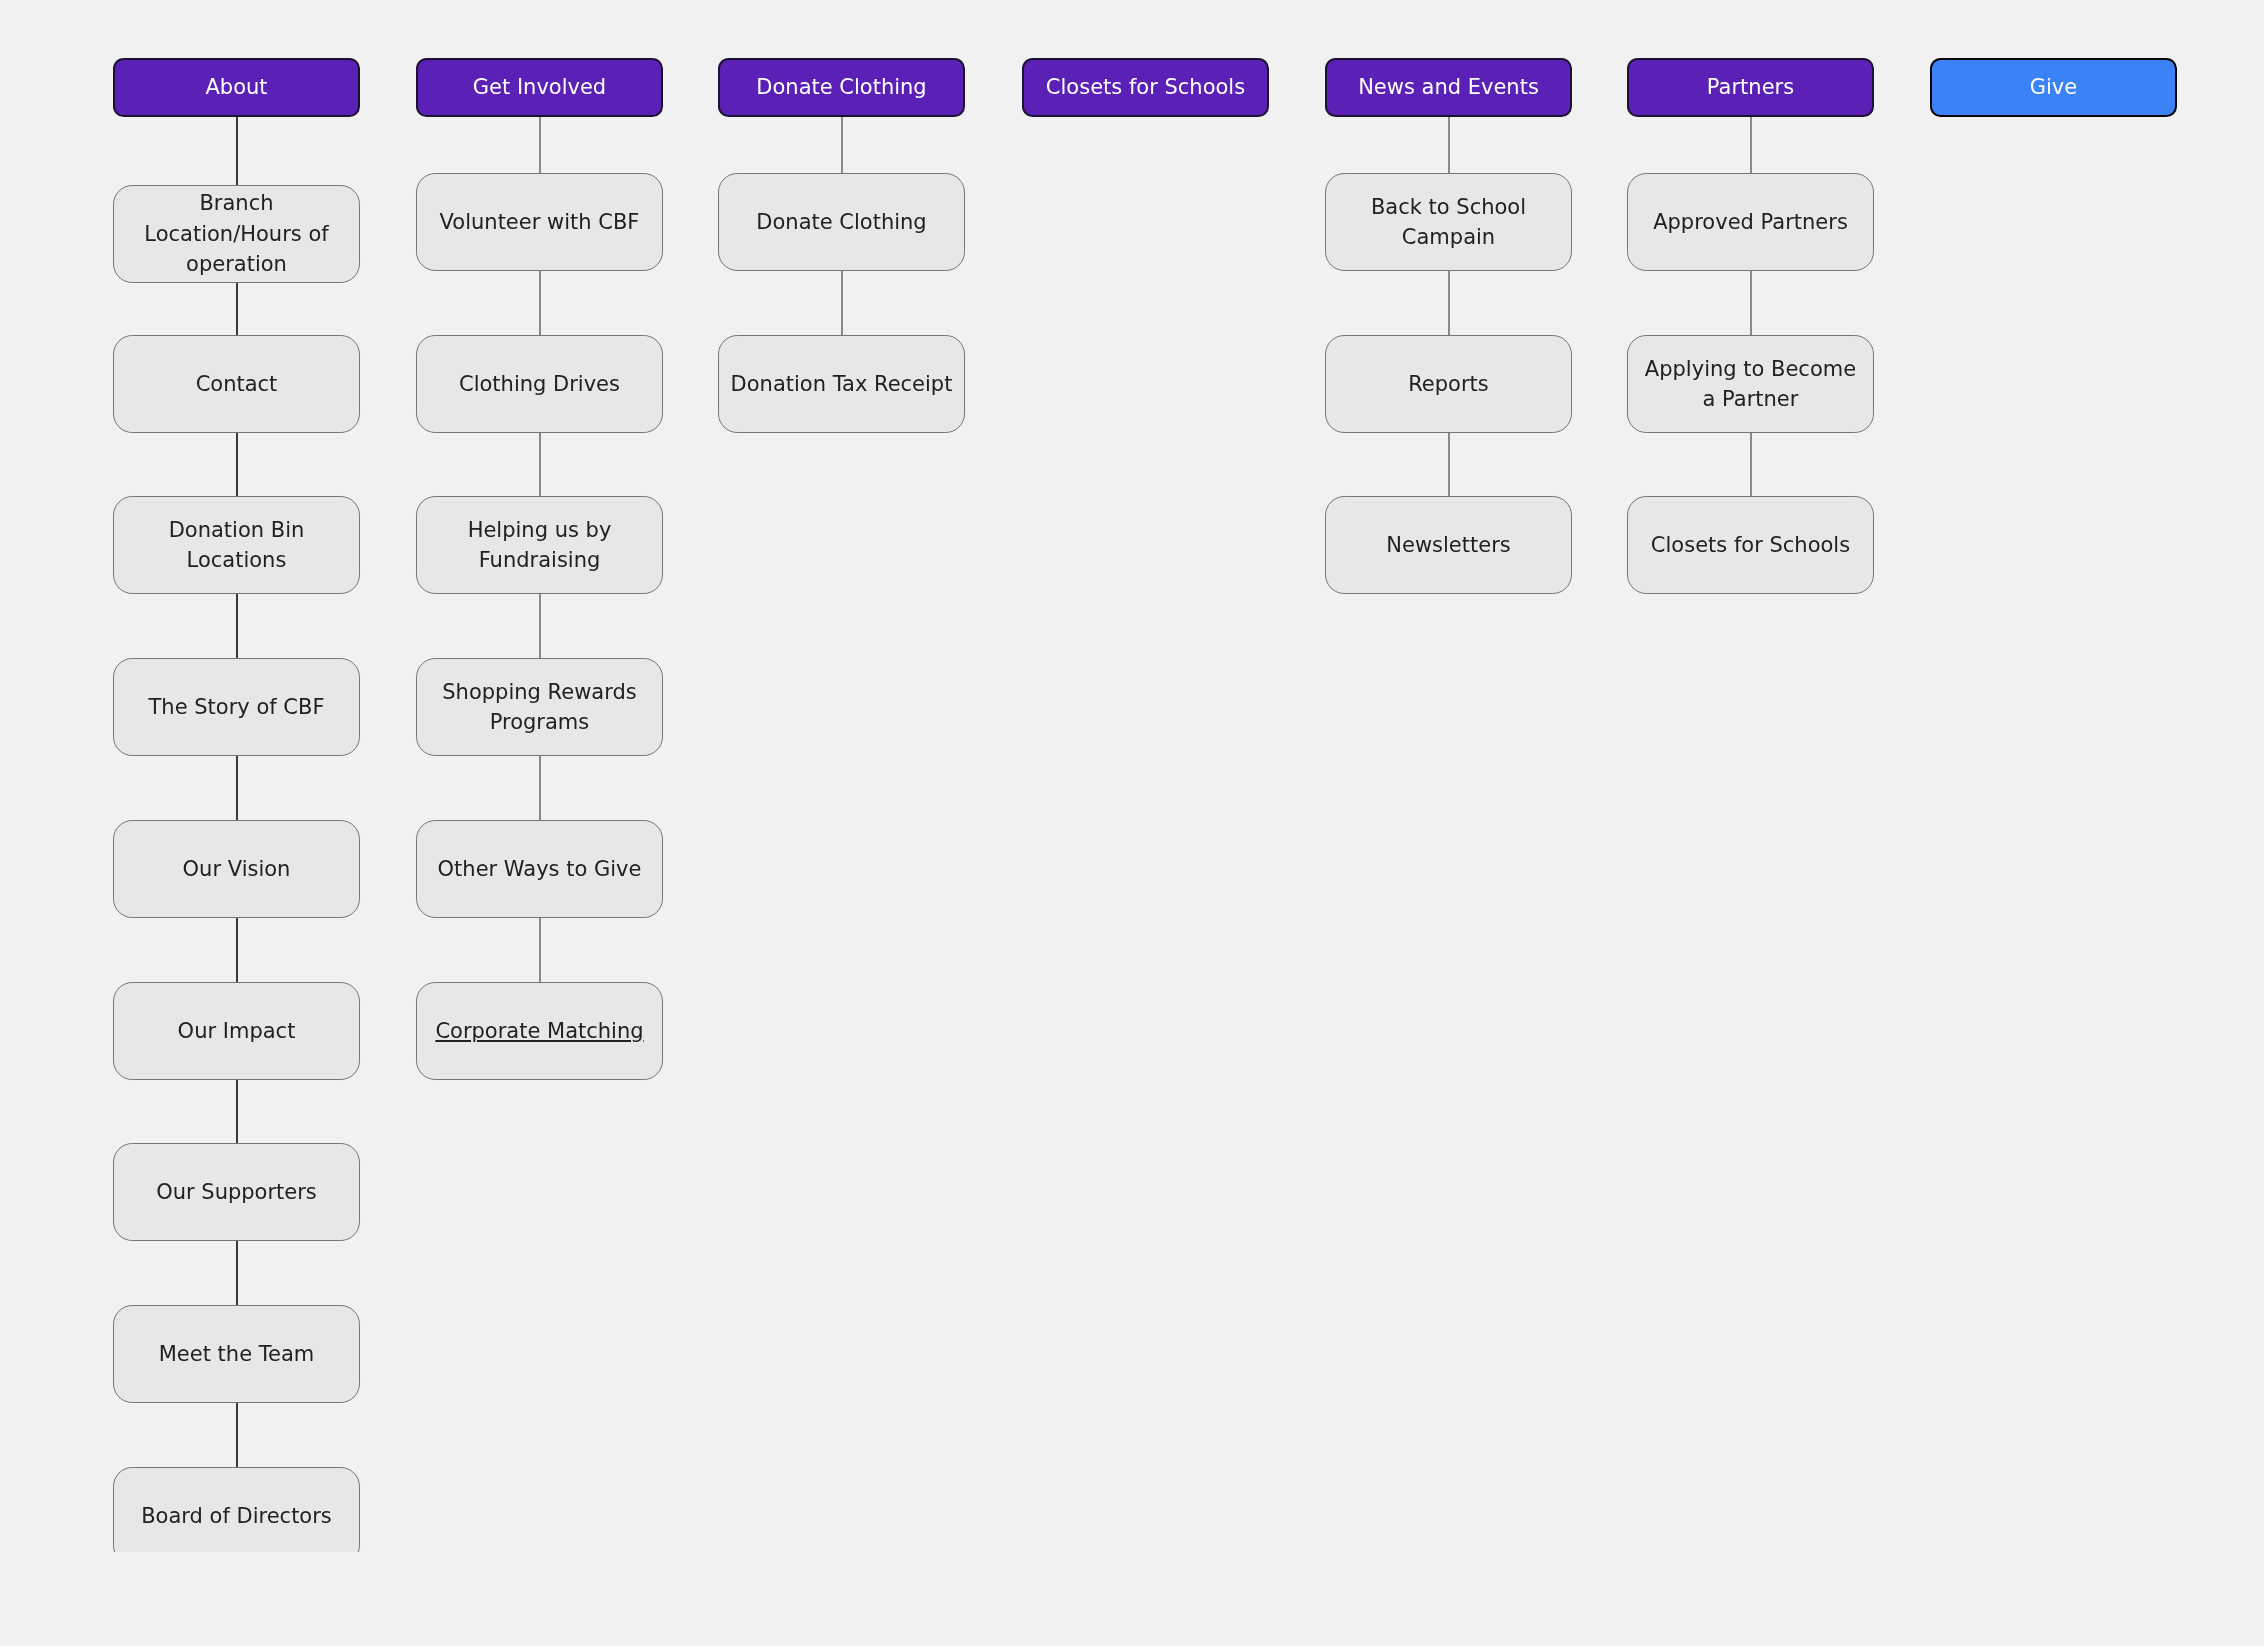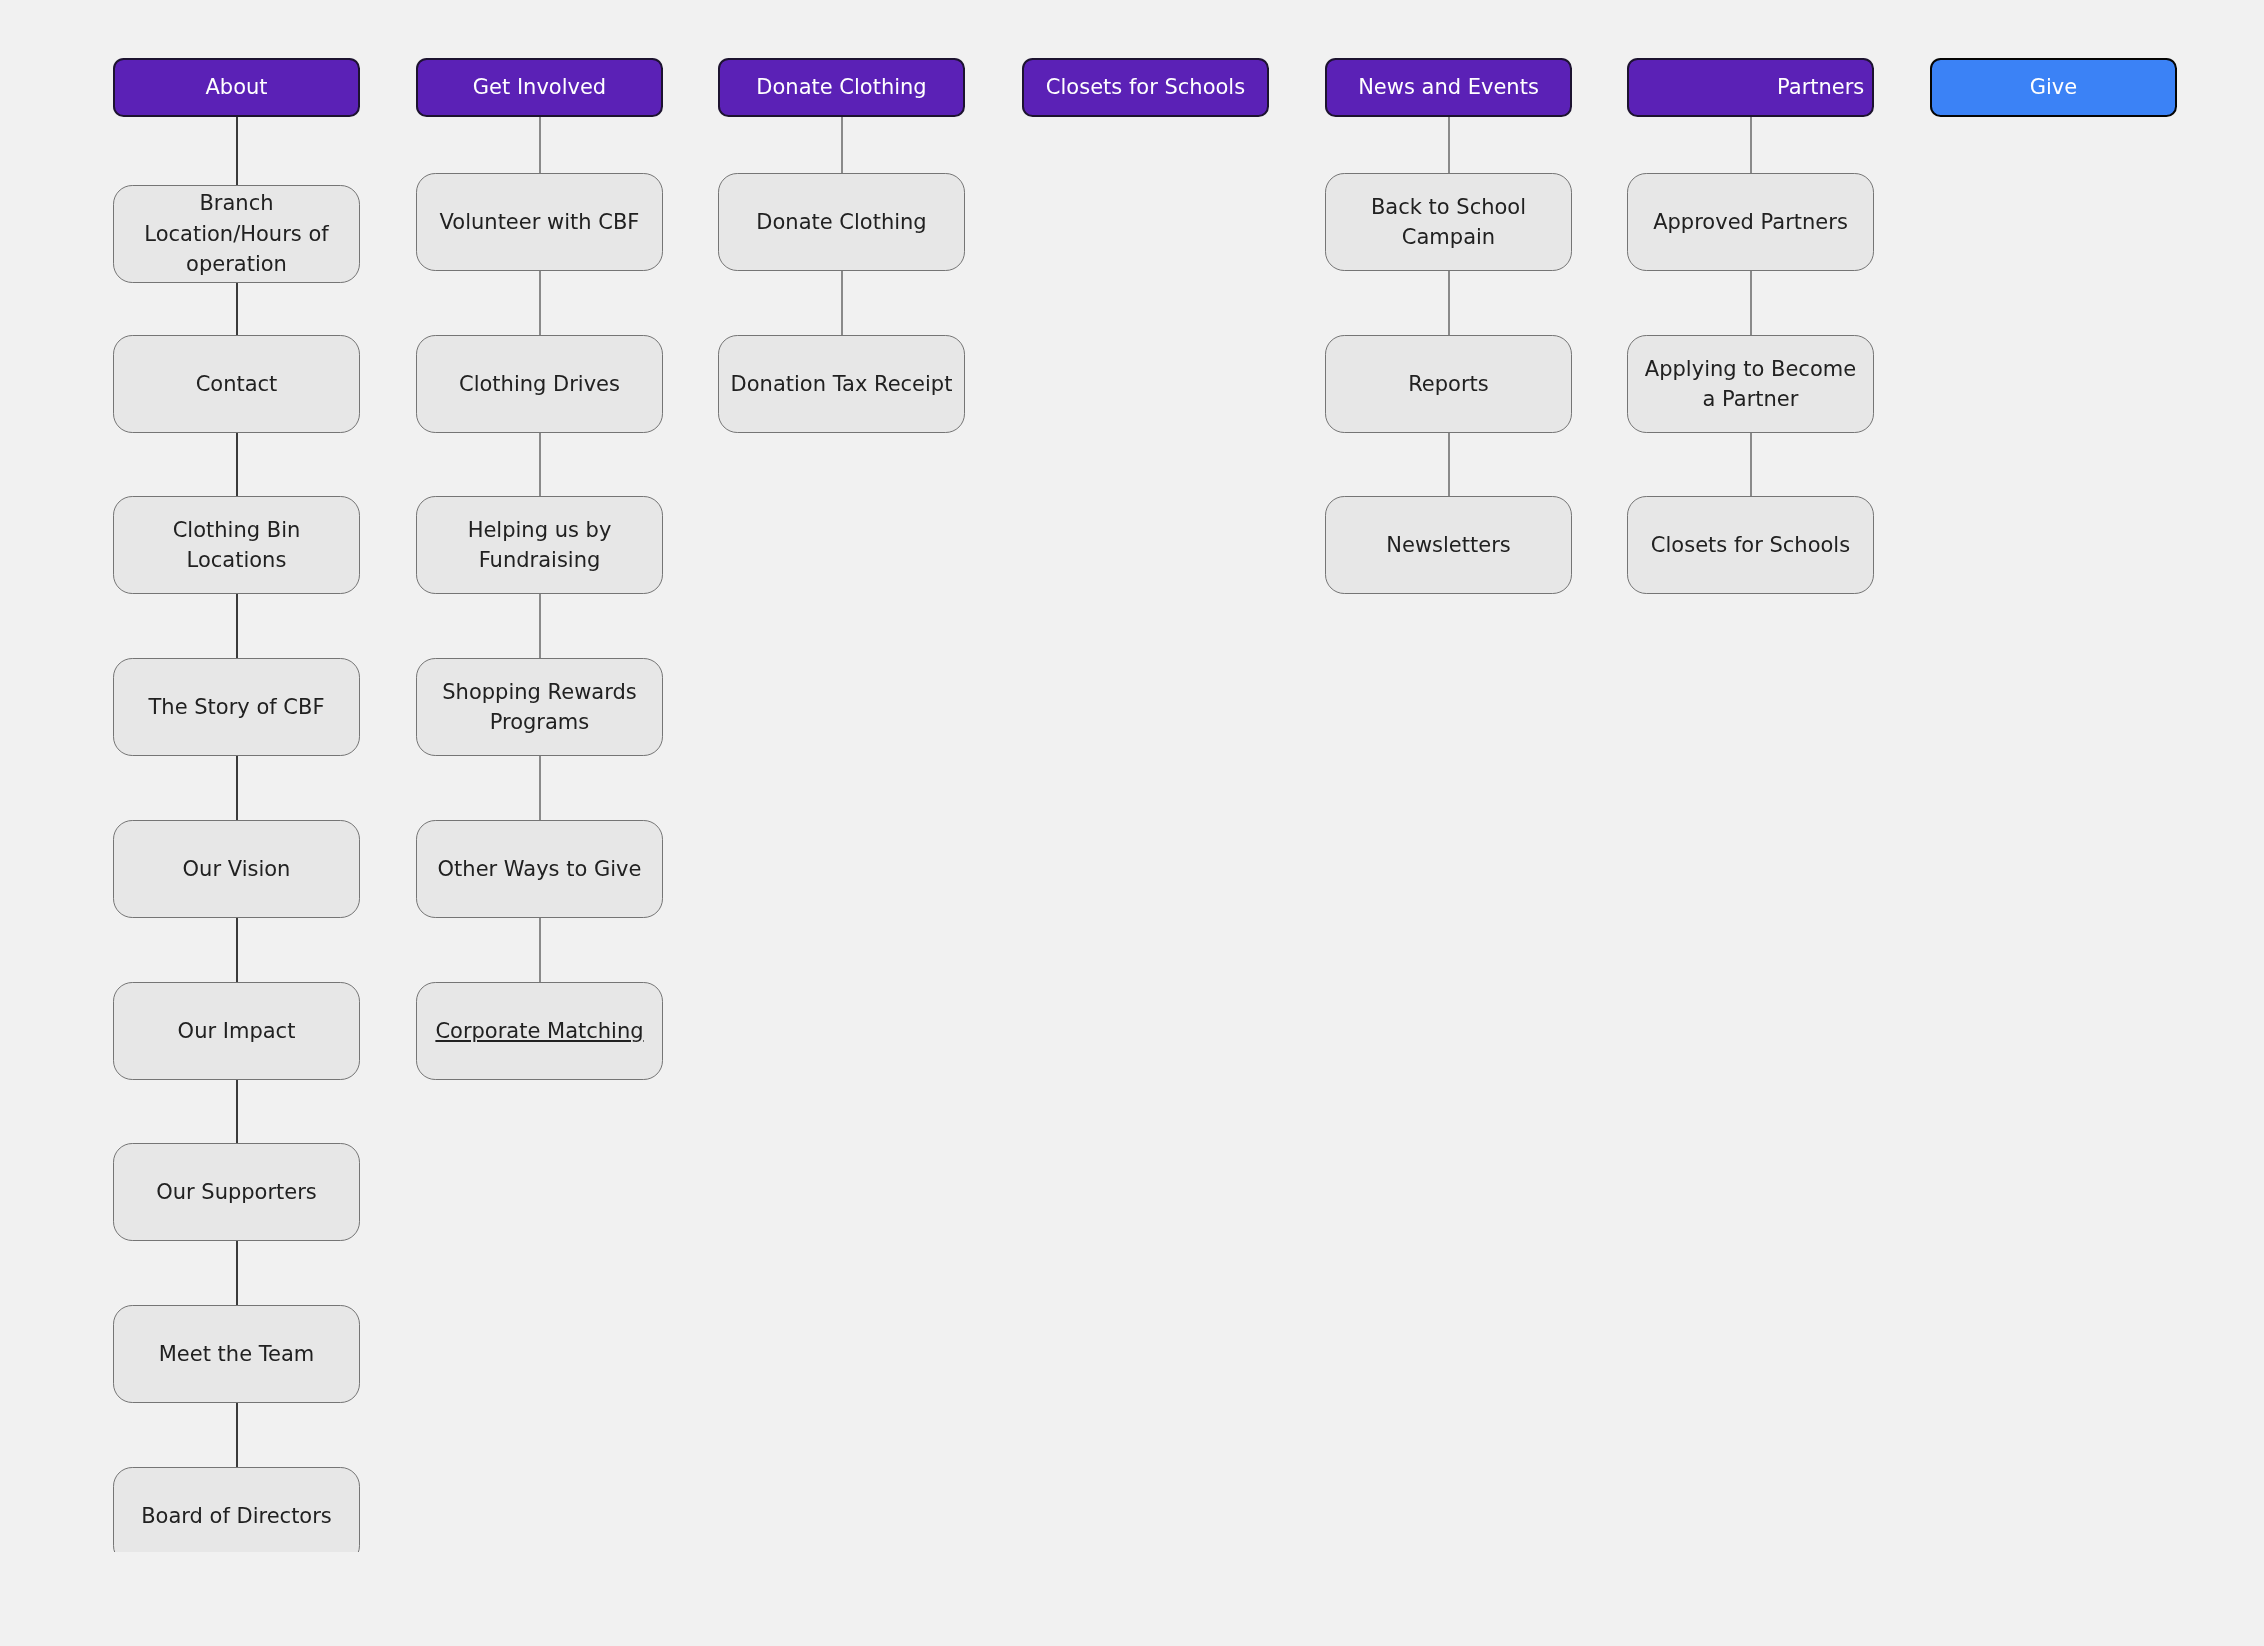--- a/index.html
+++ b/index.html
@@ -83,21 +83,21 @@
         <div class="node header" style="top: 0px;">
           <span>About</span>
         </div>
         <div class="node child" style="top: 115px; margin-top: 12px;">
           <span>Branch Location/Hours of operation</span>
         </div>
         <div class="node child" style="top: 277px;">
           <span>Contact</span>
         </div>
         <div class="node child" style="top: 438px;">
-          <span>Clothing Bin Locations</span>
+          <span>Donation Bin Locations</span>
         </div>
         <div class="node child" style="top: 600px;">
           <span>The Story of CBF</span>
         </div>
         <div class="node child" style="top: 762px;">
           <span>Our Vision</span>
         </div>
         <div class="node child" style="top: 924px;">
           <span>Our Impact</span>
         </div>
@@ -162,21 +162,21 @@
         </div>
         <div class="node child" style="top: 277px;">
           <span>Reports</span>
         </div>
         <div class="node child" style="top: 438px;">
           <span>Newsletters</span>
         </div>
       </div>
       <div class="column" style="left: 1627px;">
         <div class="connector" style="top: 59px; height: 408px; background: rgb(138, 138, 138);"></div>
-        <div class="node header" style="top: 0px; justify-content: flex-end;">
+        <div class="node header" style="top: 0px;">
           <span>Partners</span>
         </div>
         <div class="node child" style="top: 115px;">
           <span>Approved Partners</span>
         </div>
         <div class="node child" style="top: 277px;">
           <span>Applying to Become a Partner</span>
         </div>
         <div class="node child" style="top: 438px;">
           <span>Closets for Schools</span>

